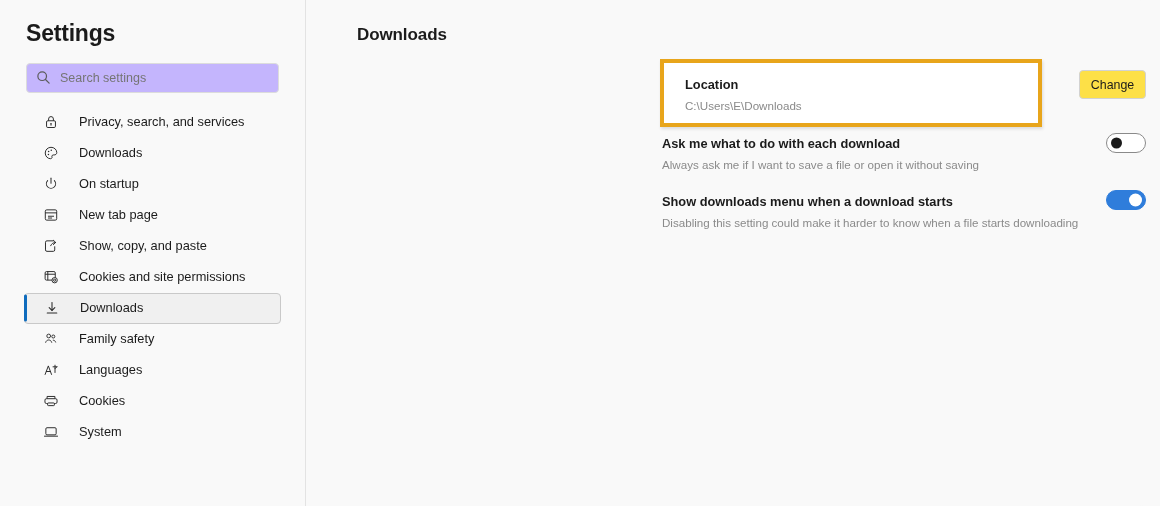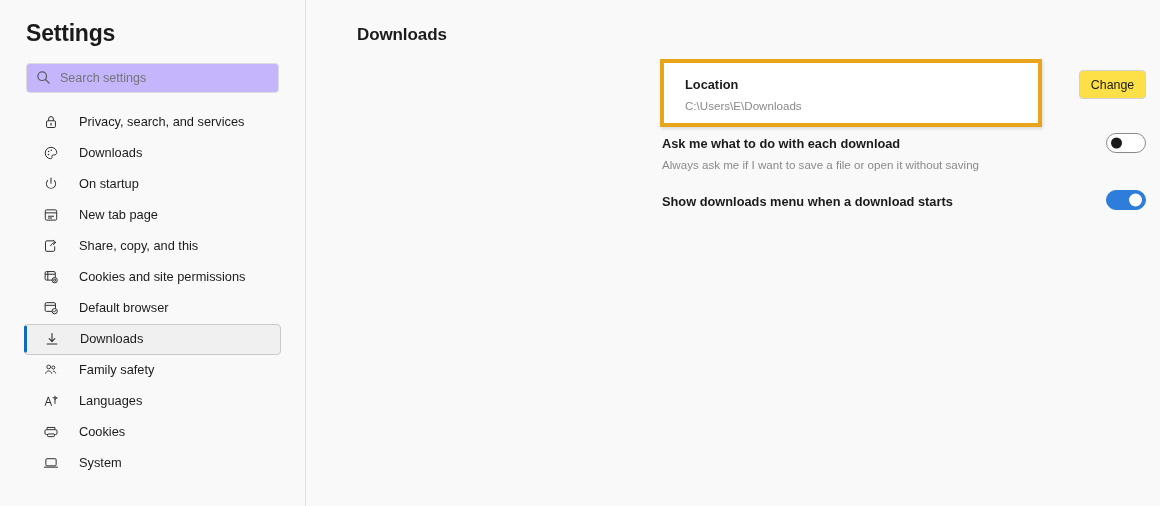--- a/index.html
+++ b/index.html
@@ -320,47 +320,36 @@
       </div>
 
       <div class="nav-item">
         <span class="nav-icon">
           <svg width="16" height="16" viewBox="0 0 18 18" fill="none" stroke="#2b2b2b" stroke-width="1.1" stroke-linecap="round">
             <path d="M11.6 3.2H4.4a1.6 1.6 0 00-1.6 1.6v8.6A1.6 1.6 0 004.4 15h7.2a1.6 1.6 0 001.6-1.6V9.8"></path>
             <path d="M8.6 8.7c1-2.6 3.2-3.6 5.6-3.7"></path>
             <path d="M11.7 2.6l2.6 2.4-2.6 2.4"></path>
           </svg>
         </span>
-        <span class="nav-label">Share, copy, and this</span>
+        <span class="nav-label">Show, copy, and paste</span>
       </div>
 
       <div class="nav-item">
         <span class="nav-icon">
           <svg width="16" height="16" viewBox="0 0 18 18" fill="none" stroke="#2b2b2b" stroke-width="1.1">
             <rect x="2.4" y="2.9" width="11.4" height="9.6" rx="1.5"></rect>
             <line x1="2.4" y1="5.9" x2="13.8" y2="5.9"></line>
             <line x1="5.4" y1="2.9" x2="5.4" y2="12.5"></line>
             <circle cx="13.1" cy="12.6" r="3" fill="#f9f9f9"></circle>
             <circle cx="13.1" cy="12.6" r="1.25"></circle>
           </svg>
         </span>
         <span class="nav-label">Cookies and site permissions</span>
       </div>
 
-      <div class="nav-item">
-        <span class="nav-icon">
-          <svg width="16" height="16" viewBox="0 0 18 18" fill="none" stroke="#2b2b2b" stroke-width="1.1">
-            <rect x="2.4" y="3" width="11.6" height="9.8" rx="1.5"></rect>
-            <line x1="2.4" y1="6" x2="14" y2="6"></line>
-            <circle cx="13.1" cy="12.6" r="3" fill="#f9f9f9"></circle>
-            <path d="M11.8 12.6l1 1 1.6-1.9" stroke-linecap="round"></path>
-          </svg>
-        </span>
-        <span class="nav-label">Default browser</span>
-      </div>
 
       <div class="nav-item selected">
         <span class="nav-icon">
           <svg width="16" height="16" viewBox="0 0 18 18" fill="none" stroke="#2b2b2b" stroke-width="1.2" stroke-linecap="round">
             <line x1="9" y1="2.8" x2="9" y2="11.6"></line>
             <path d="M5.8 8.6L9 11.8l3.2-3.2"></path>
             <line x1="3.6" y1="14.6" x2="14.4" y2="14.6"></line>
           </svg>
         </span>
         <span class="nav-label">Downloads</span>
@@ -434,20 +423,21 @@
         <div class="row-sub">Always ask me if I want to save a file or open it without saving</div>
       </div>
     </div>
     <div class="toggle t-off">
       <span class="knob"></span>
     </div>
 
     <div class="setting-row row-show">
       <div class="texts">
         <div class="row-title">Show downloads menu when a download starts</div>
+        <div class="row-sub">Disabling this setting could make it harder to know when a file starts downloading</div>
       </div>
     </div>
     <div class="toggle t-on">
       <span class="knob"></span>
     </div>
 
   </section>
 </div>
 
 </body></html>

